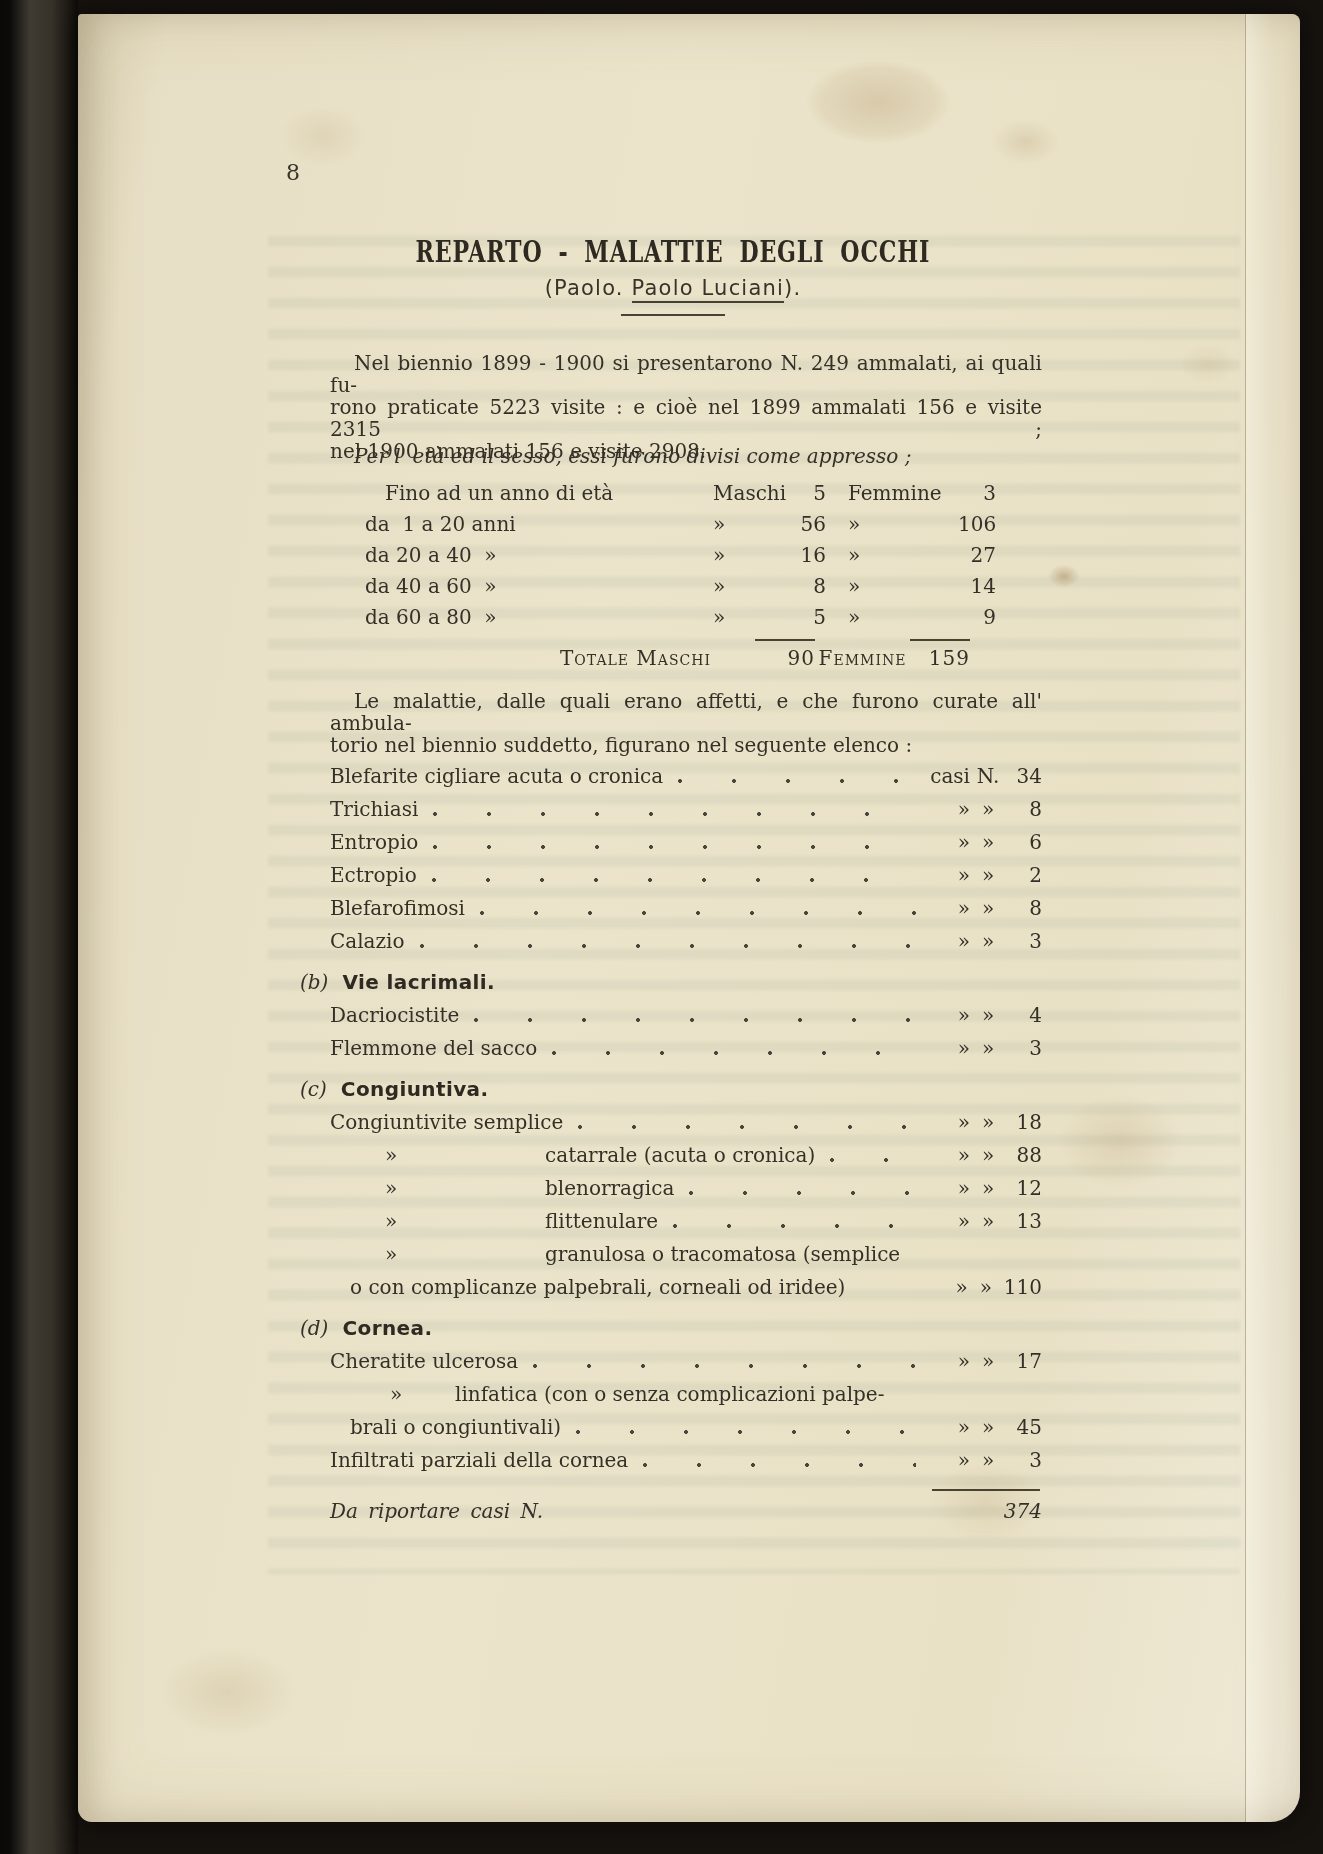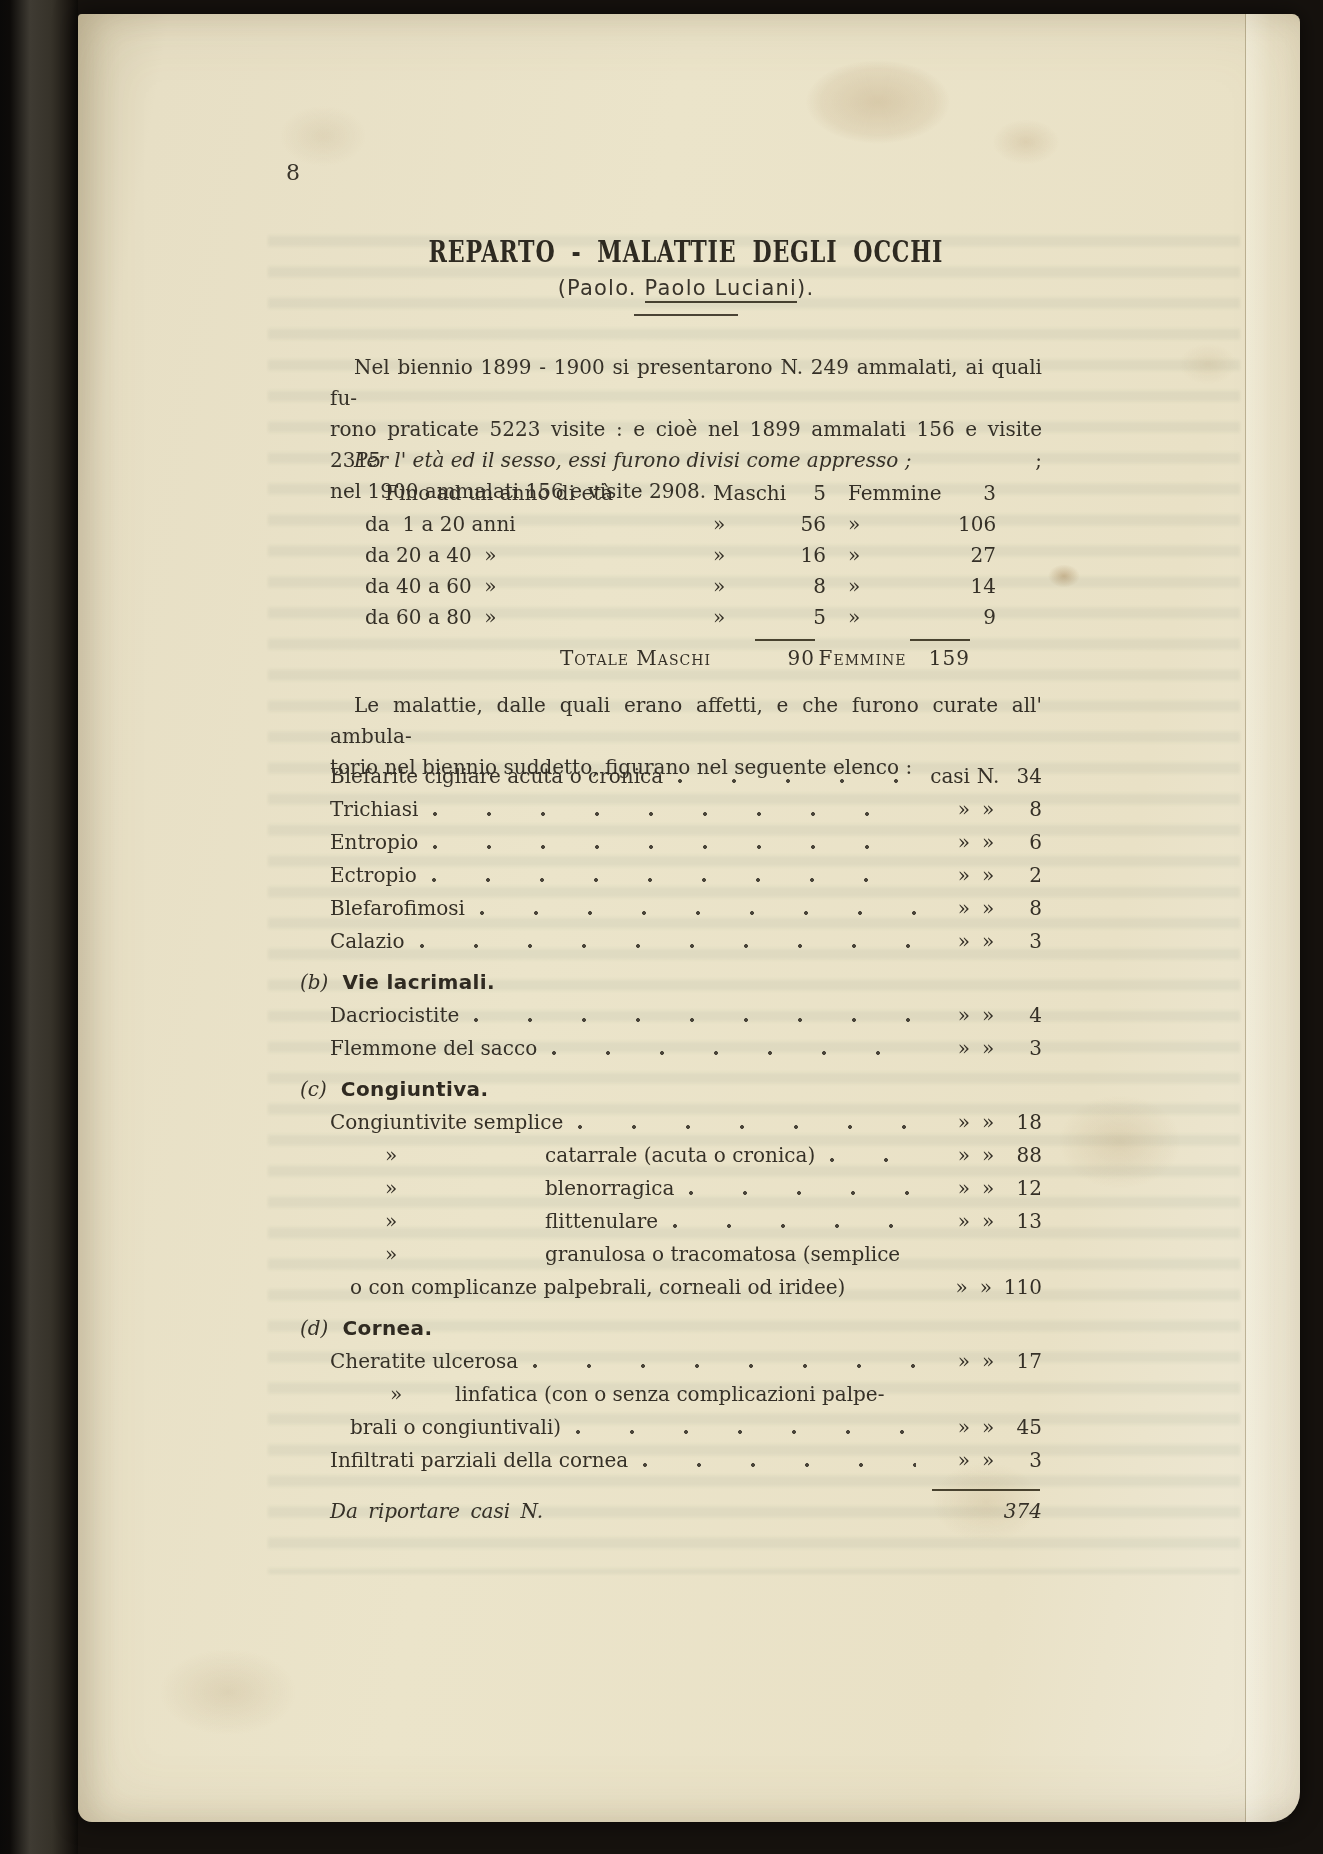--- a/index.html
+++ b/index.html
@@ -20,27 +20,27 @@
     radial-gradient(ellipse 60px 42px at 245px 122px, rgba(140,105,55,.10), transparent 72%),
     radial-gradient(ellipse 40px 28px at 1130px 350px, rgba(150,115,60,.10), transparent 72%);}
   .bleed{position:absolute;left:190px;right:60px;top:210px;height:1350px;pointer-events:none;opacity:.85;
     background:repeating-linear-gradient(180deg, transparent 0px, transparent 10px,
       rgba(122,138,120,.12) 13px, rgba(122,138,120,.12) 21px, transparent 24px, transparent 31px);
     filter:blur(1.6px);}
   .crease{position:absolute;top:0;bottom:0;left:1167px;width:44px;pointer-events:none;
     border-left:1px solid rgba(125,110,72,.42);
     background:linear-gradient(90deg, rgba(255,255,248,.34), rgba(255,255,248,.06) 55%, transparent);}
   .pnum{position:absolute;left:208px;top:146px;font-size:22px;color:#3a352b;}
-  .header{position:absolute;left:253px;top:222px;width:710px;text-align:center;color:#2e2a21;}
+  .header{position:absolute;left:240px;top:222px;width:710px;text-align:center;color:#2e2a21;}
   .title{font-size:27px;font-weight:bold;letter-spacing:1px;word-spacing:9px;white-space:nowrap;}
   .title-inner{display:inline-block;transform:scale(.82,1.12);transform-origin:center;}
   .subtitle{margin-top:9px;font-family:"DejaVu Sans",sans-serif;font-size:21px;letter-spacing:1.2px;color:#39342b;}
   .uname{border-bottom:2px solid #45402f;padding-bottom:1px;}
   .hrule{width:104px;height:2px;background:#4a4335;margin:14px auto 0;}
-  .block{position:absolute;left:252px;width:712px;font-size:20px;line-height:31px;color:#353027;}
+  .block{position:absolute;left:252px;width:712px;font-size:20px;line-height:22px;color:#353027;}
   .jline{text-align:justify;text-align-last:justify;white-space:normal;}
   .indent{text-indent:24px;}
   .p1{top:338px;}
   .p2{top:431px;font-style:italic;}
   .p3{top:676px;}
   
   .agetable{position:absolute;left:252px;top:464px;width:712px;font-size:20px;line-height:31px;color:#353027;padding-left:0;}
   .ar{display:flex;padding-left:55px;}
   .ar.da{padding-left:35px;}
   .a-range{width:320px;white-space:pre;}

